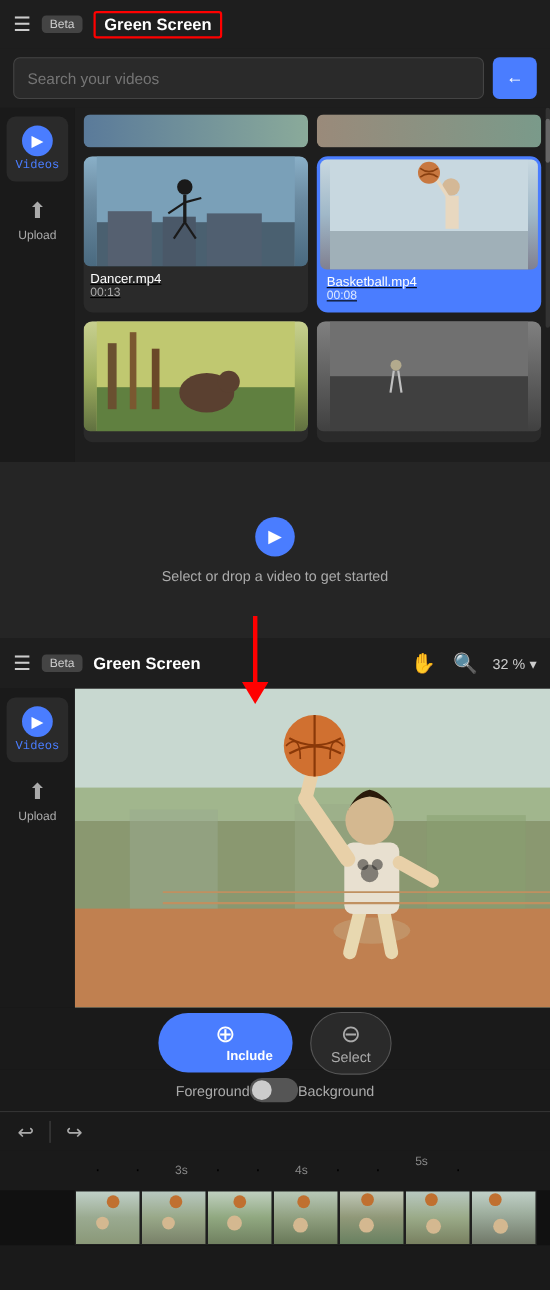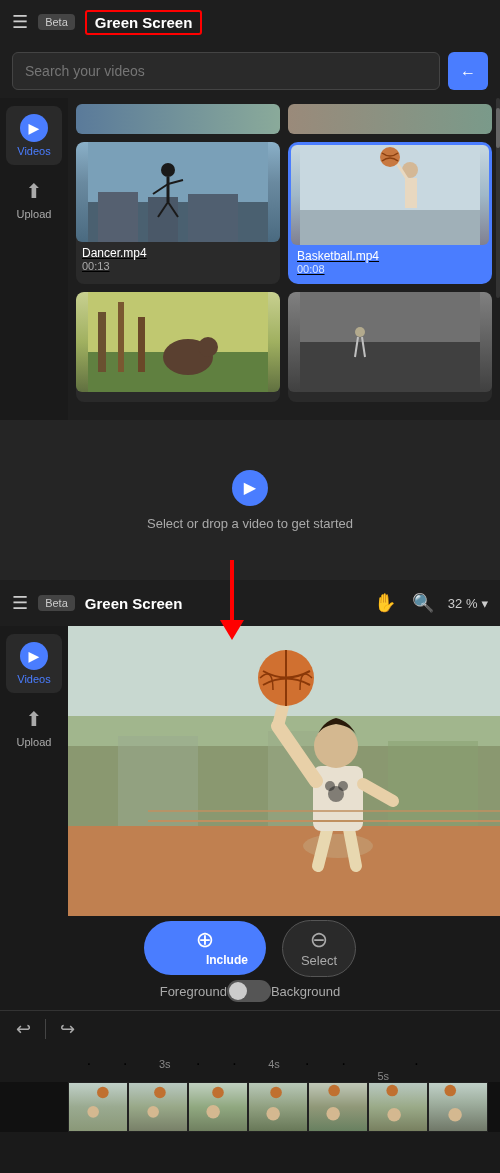--- a/index.html
+++ b/index.html
@@ -117,21 +117,21 @@
       border-radius: 50%;
       display: flex; align-items: center; justify-content: center;
       color: white; font-size: 14px;
     }
     .sidebar-item .icon-upload {
       width: 28px; height: 28px;
       display: flex; align-items: center; justify-content: center;
       color: #aaa; font-size: 20px;
     }
     .sidebar-label { color: #aaa; font-size: 11px; }
-    .sidebar-item.active .sidebar-label { color: #4a7dff; }
+    .sidebar-item.active .sidebar-label { color: #4a7dff; font-family: Liberation Mono, monospace; }
 
     .video-grid-area {
       flex: 1;
       overflow-y: auto;
       padding: 6px 8px;
       display: grid;
       grid-template-columns: 1fr 1fr;
       gap: 8px;
       align-content: start;
       text-decoration: underline;
@@ -656,21 +656,21 @@
       <div style="display:flex;align-items:center;width:100%;gap:0;position:relative;height:36px;">
 
         <span style="position:absolute;left:5%;top:50%;transform:translateY(-50%);">·</span>
         <span style="position:absolute;left:15%;top:50%;transform:translateY(-50%);">·</span>
         <span style="position:absolute;left:25%;color:#888;font-size:11px;top:12px;">3s</span>
         <span style="position:absolute;left:35%;top:50%;transform:translateY(-50%);">·</span>
         <span style="position:absolute;left:45%;top:50%;transform:translateY(-50%);">·</span>
         <span style="position:absolute;left:55%;color:#888;font-size:11px;top:12px;">4s</span>
         <span style="position:absolute;left:65%;top:50%;transform:translateY(-50%);">·</span>
         <span style="position:absolute;left:75%;top:50%;transform:translateY(-50%);">·</span>
-        <span style="position:absolute;left:85%;color:#888;font-size:11px;top:24px;">5s</span>
+        <span style="position:absolute;left:85%;color:#888;font-size:11px;top:4px;">5s</span>
         <span style="position:absolute;left:95%;top:50%;transform:translateY(-50%);">·</span>
       </div>
     </div>
   </div>
 
   <div class="film-strip">
     <div class="film-frame">
       <div class="film-content" style="background:linear-gradient(180deg,#c0d0c8 0%,#9aaa90 50%,#8a9878 100%);">
         <svg width="60" height="50" viewBox="0 0 60 50">
             <circle cx="35" cy="10" r="6" fill="#c07030"></circle>

